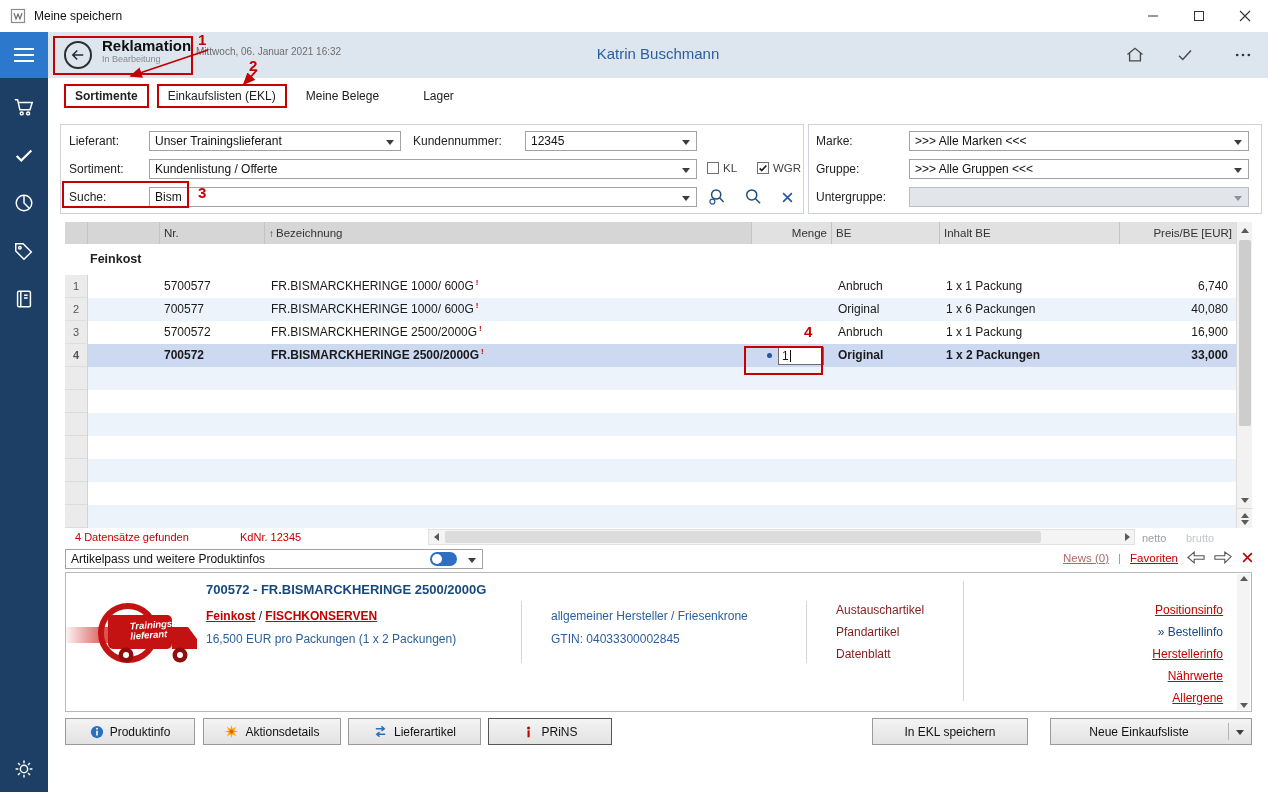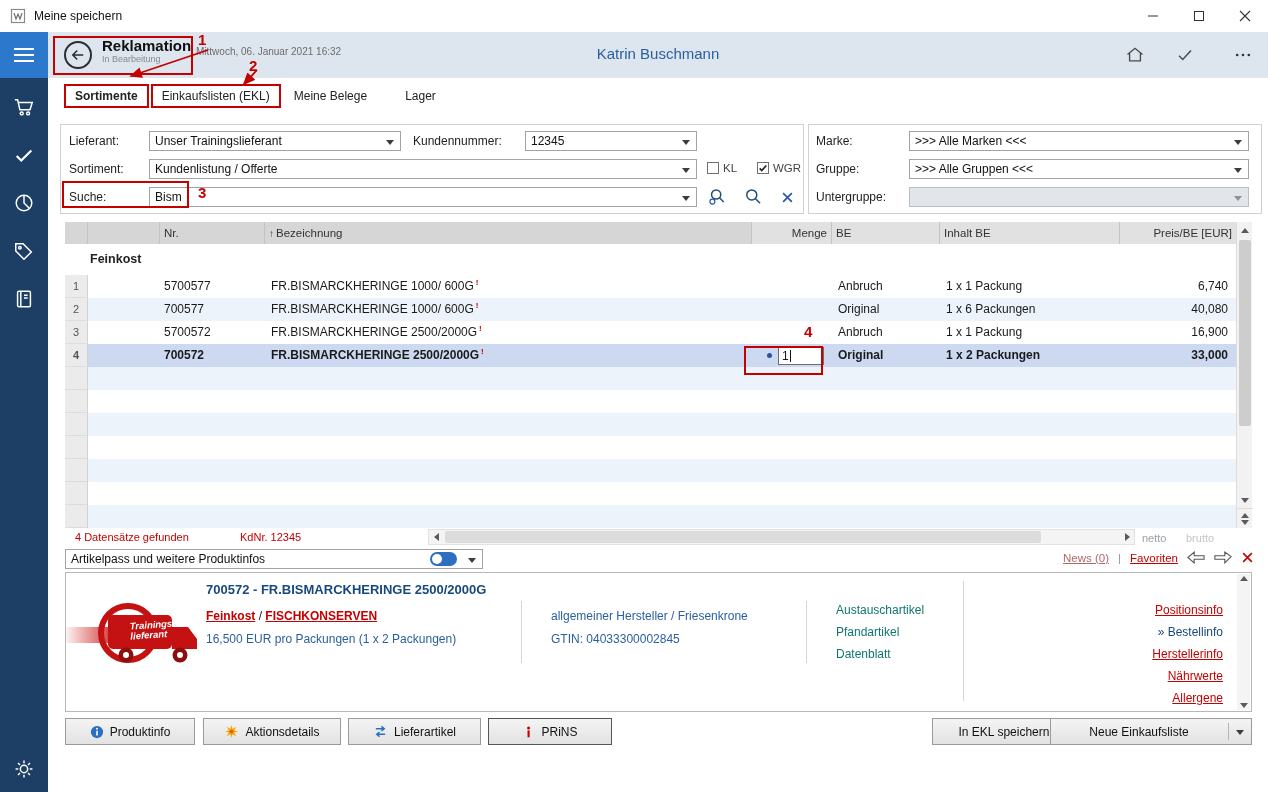--- a/index.html
+++ b/index.html
@@ -28,21 +28,21 @@
   .backbtn{position:absolute;left:16px;top:9px;width:28px;height:28px;border-radius:50%;border:2px solid #2e2e2e;
            display:flex;align-items:center;justify-content:center;background:transparent}
   .titleblock{position:absolute;left:54px;top:5px}
   .ptitle{font-weight:bold;font-size:15px;color:#101010}
   .psub{font-size:9px;color:#8a8a8a}
   .hdate{position:absolute;left:148px;top:14px;font-size:10px;color:#6d6d6d}
   .huser{position:absolute;left:0;right:0;top:13px;text-align:center;color:#2a5f9e;font-size:15px}
   .hicon{position:absolute;top:12px;width:22px;height:22px;display:flex;align-items:center;justify-content:center}
 
   
-  .tabs{left:48px;top:78px;width:1220px;height:36px;background:#fff;display:flex;align-items:center;padding-left:16px;gap:2px}
+  .tabs{left:48px;top:78px;width:1220px;height:36px;background:#fff;display:flex;align-items:center;padding-left:16px;gap:8px}
   .tab{border:2px solid transparent;padding:3px 9px;font-size:12px;color:#222;white-space:nowrap}
   .tab.active{font-weight:bold}
   .tab.annot{border-color:#c40000}
 
   
   .fbox{position:absolute;border:1px solid #ccd2d8;background:#fff}
   .flbl{position:absolute;font-size:12px;color:#222;line-height:20px;white-space:nowrap}
   .select{position:absolute;height:20px;border:1px solid #a3a3a3;background:#fff;font-size:12px;line-height:17px;
           padding:1px 20px 0 5px;color:#111;white-space:nowrap;overflow:hidden}
   .select .chev{position:absolute;right:6px;top:8px;width:0;height:0;border-left:4px solid transparent;
@@ -103,21 +103,21 @@
   .knob{position:absolute;left:2px;top:2px;width:10px;height:10px;border-radius:50%;background:#fff}
   .newsbar{position:absolute;right:14px;top:551px;display:flex;align-items:center;gap:9px;font-size:11.5px}
   .linkred{color:#c40000;text-decoration:underline}
   .linkdim{color:#b06868;text-decoration:underline}
   .sep{color:#999}
 
   
   .panel{left:65px;top:572px;width:1187px;height:140px;border:1px solid #b8b8b8;background:#fff;overflow:hidden}
   .panel .ti{position:absolute;left:140px;top:9px;font-size:13px;font-weight:bold;color:#17497c}
   .bluetxt{color:#2a5f9e}
-  .greys{color:#0f766e}
+  .greys{color:#7f1d1d}
   .vdiv{position:absolute;width:1px;background:#d6d6d6}
   .rlinks{position:absolute;right:28px;top:26px;text-align:right;line-height:22px;font-size:12px}
   .rlinks div{height:22px}
   .pscroll{position:absolute;right:1px;top:1px;bottom:1px;width:13px;background:#f4f4f4;display:flex;flex-direction:column;align-items:center;justify-content:space-between;padding:2px 0}
   .logotext{position:absolute;left:64px;top:47px;color:#fff;font-size:9.5px;font-style:italic;font-weight:bold;
             line-height:10px;transform:rotate(-4deg)}
 
   
   .fbtn{position:absolute;top:718px;height:27px;background:linear-gradient(#f4f4f4,#e2e2e2);border:1px solid #9a9a9a;
         display:flex;align-items:center;justify-content:center;gap:6px;font-size:12px;color:#111}
@@ -492,21 +492,21 @@
       </svg>
     <span>Lieferartikel</span>
   </div>
   <div class="fbtn prins" style="left:488px;width:124px">
     <svg width="13" height="14" viewBox="0 0 16 16">
         <rect x="6.8" y="6" width="2.6" height="8.5" fill="#c40000"></rect>
         <circle cx="8.1" cy="3" r="1.9" fill="#c40000"></circle>
       </svg>
     <span>PRiNS</span>
   </div>
-  <div class="fbtn" style="left:932px;width:144px">
+  <div class="fbtn" style="left:872px;width:156px">
     <span>In EKL speichern</span>
   </div>
   <div class="fbtn splitbtn" style="left:1050px;width:202px">
     <span>Neue Einkaufsliste</span>
     <span class="splitdiv"></span>
     <span class="splitchev"></span>
   </div>
 
   <div class="anno" style="left:53px;top:36px;width:140px;height:39px"></div>
   <div class="anno" style="left:62px;top:181px;width:127px;height:27px"></div>

